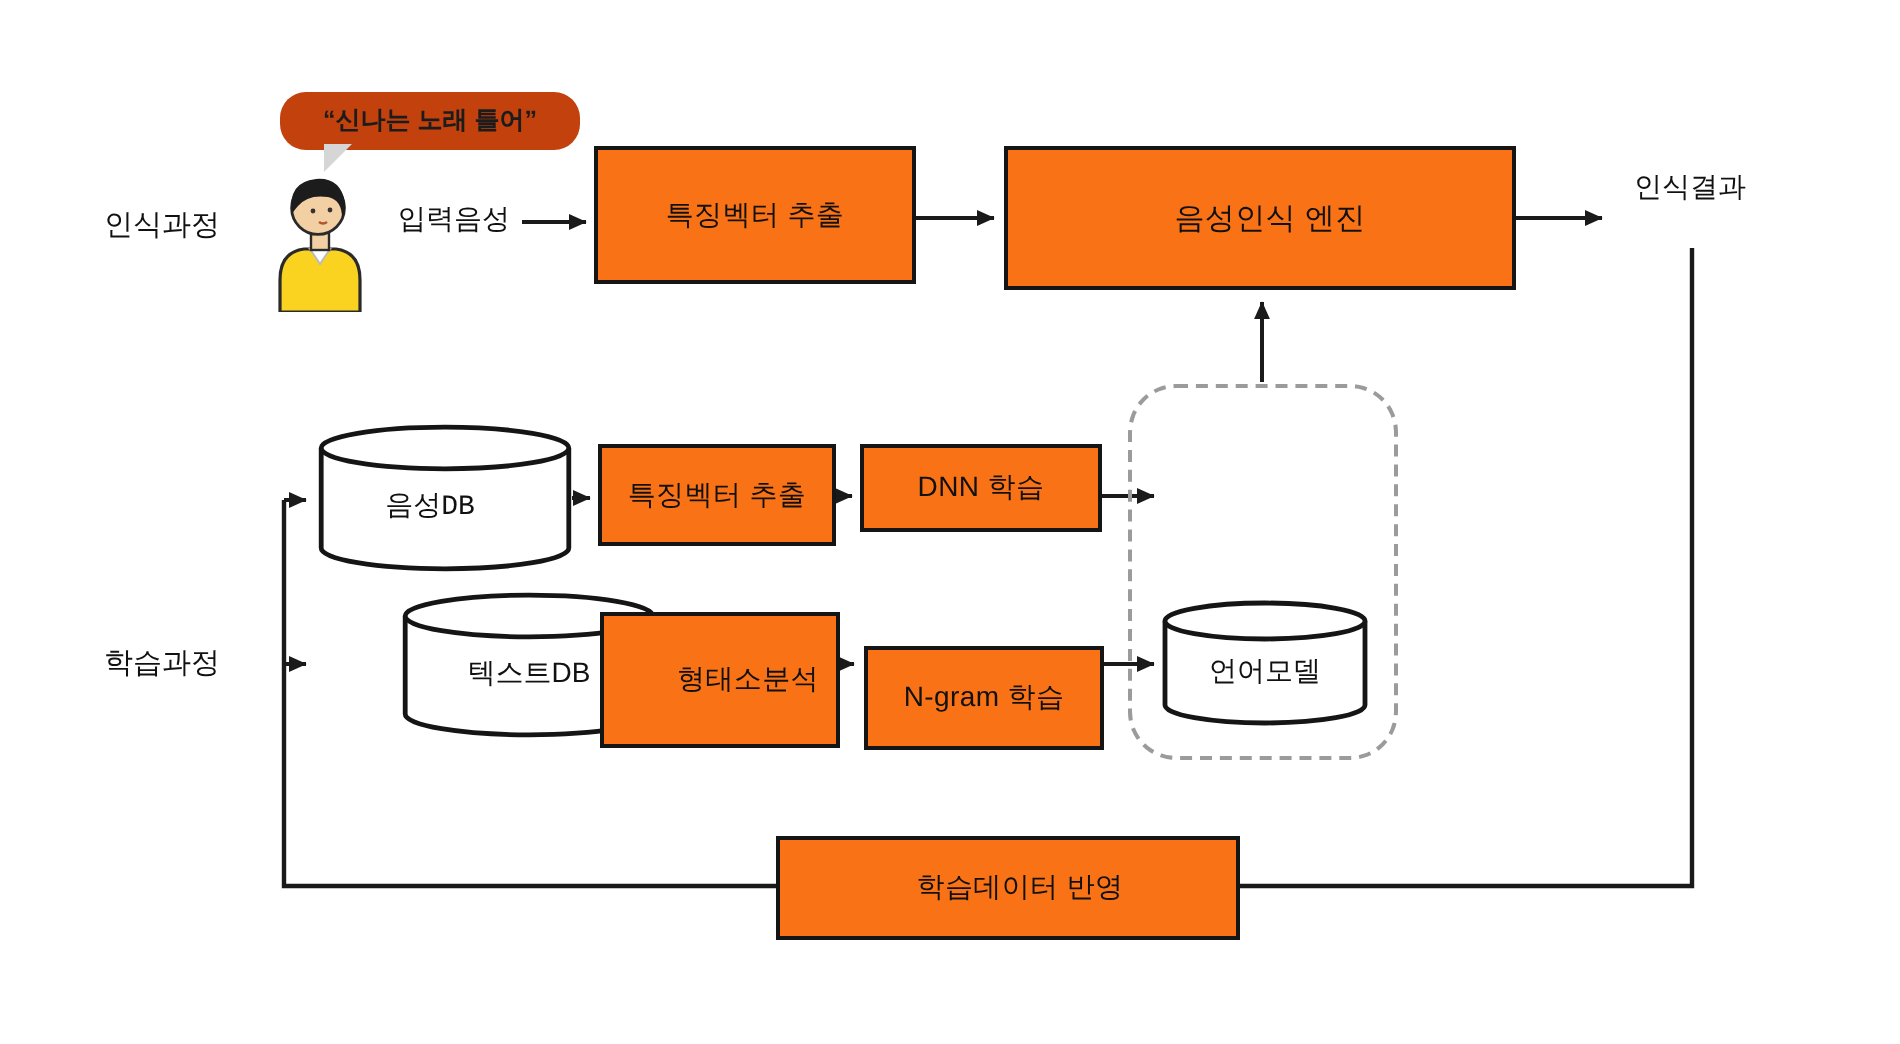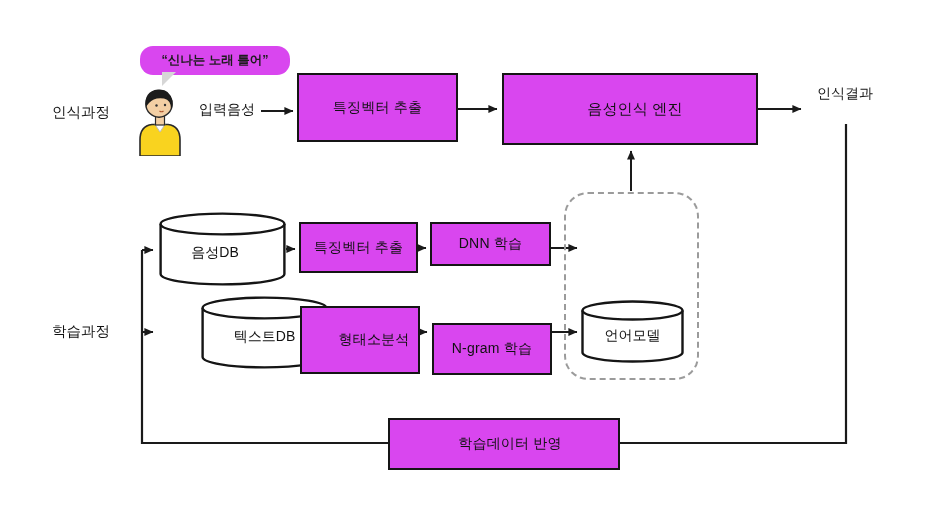--- a/index.html
+++ b/index.html
@@ -2,41 +2,41 @@
 <html><head>
 <meta charset="utf-8">
 <style>
   html,body{margin:0;padding:0;background:#ffffff;}
   .canvas{
     position:relative;width:950px;height:522px;background:#ffffff;overflow:hidden;
     font-family:"Liberation Sans","DejaVu Sans",sans-serif;color:#111;
   }
   .wires{position:absolute;left:0;top:0;width:950px;height:522px;}
   .box{
-    position:absolute;background:#d946ef;border:2px solid #151515;
+    position:absolute;background:#f97316;border:2px solid #151515;
     display:flex;align-items:center;justify-content:center;
     font-size:14px;letter-spacing:.2px;white-space:nowrap;box-sizing:border-box;
   }
   .box.big{font-size:15px;padding-left:10px;}
   .side-label{
     position:absolute;font-size:14.5px;text-align:center;white-space:nowrap;
   }
   .flow-label{position:absolute;font-size:14px;text-align:center;white-space:nowrap;}
   .cyl{position:absolute;}
   .cyl svg{position:absolute;left:0;top:0;}
   .cyl .cyl-label{
     position:absolute;left:0;right:0;top:0;bottom:0;
     display:flex;align-items:center;justify-content:center;
     font-size:14px;transform:translateY(4px);white-space:nowrap;
   }
   .models-group{
     position:absolute;border:2px dashed #9b9b9b;border-radius:24px;box-sizing:border-box;
   }
   .bubble{
-    position:absolute;background:#d946ef;border-radius:13px;
+    position:absolute;background:#c2410c;border-radius:13px;
     display:flex;align-items:center;justify-content:center;
     font-size:12.5px;font-weight:bold;color:#1c1c1c;white-space:nowrap;
   }
   .bubble:after{
     content:"";position:absolute;left:22px;bottom:-11px;width:0;height:0;
     border-top:14px solid #d6d6d6;border-right:14px solid transparent;
   }
   .person{position:absolute;}
 </style>
 </head>
@@ -92,21 +92,21 @@
 
   <div class="flow-label" style="left:194px;top:101px;width:66px;">입력음성</div>
 
   <div class="box" style="left:297px;top:73px;width:161px;height:69px;">특징벡터 추출</div>
   <div class="box big" style="left:502px;top:73px;width:256px;height:72px;">음성인식 엔진</div>
 
   <div class="flow-label" style="left:808px;top:85px;width:74px;">인식결과</div>
 
   <div class="models-group" style="left:564px;top:192px;width:135px;height:188px;"></div>
 
-  <div class="cyl" style="left:159px;top:212px;width:112px;height:74px;">
+  <div class="cyl" style="left:159px;top:212px;width:112px;height:74px;font-family:Liberation Mono, monospace;">
     <svg width="127" height="74" viewBox="0 0 127 74">
       <path d="M1.6,12 V62 A61.9,10.4 0 0 0 125.4,62 V12" fill="#fff" stroke="#151515" stroke-width="2.4"></path>
       <ellipse cx="63.5" cy="12" rx="61.9" ry="10.4" fill="#fff" stroke="#151515" stroke-width="2.4"></ellipse>
     </svg>
     <span class="cyl-label">음성DB</span>
   </div>
   <div class="box" style="left:299px;top:222px;width:119px;height:51px;">특징벡터 추출</div>
   <div class="box" style="left:430px;top:222px;width:121px;height:44px;">DNN 학습</div>
 
   <div class="cyl" style="left:159px;top:296px;width:127px;height:73px;margin-left:42px;">

